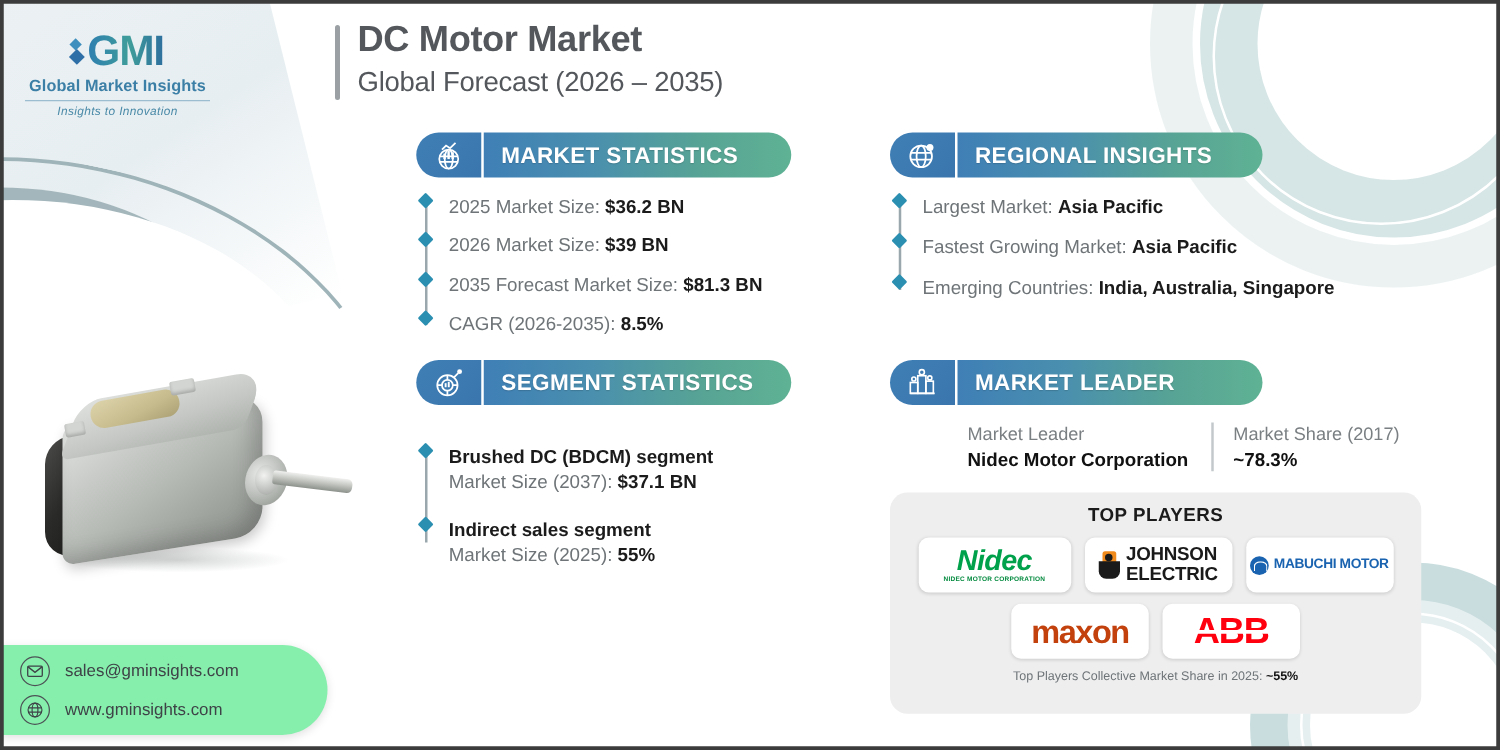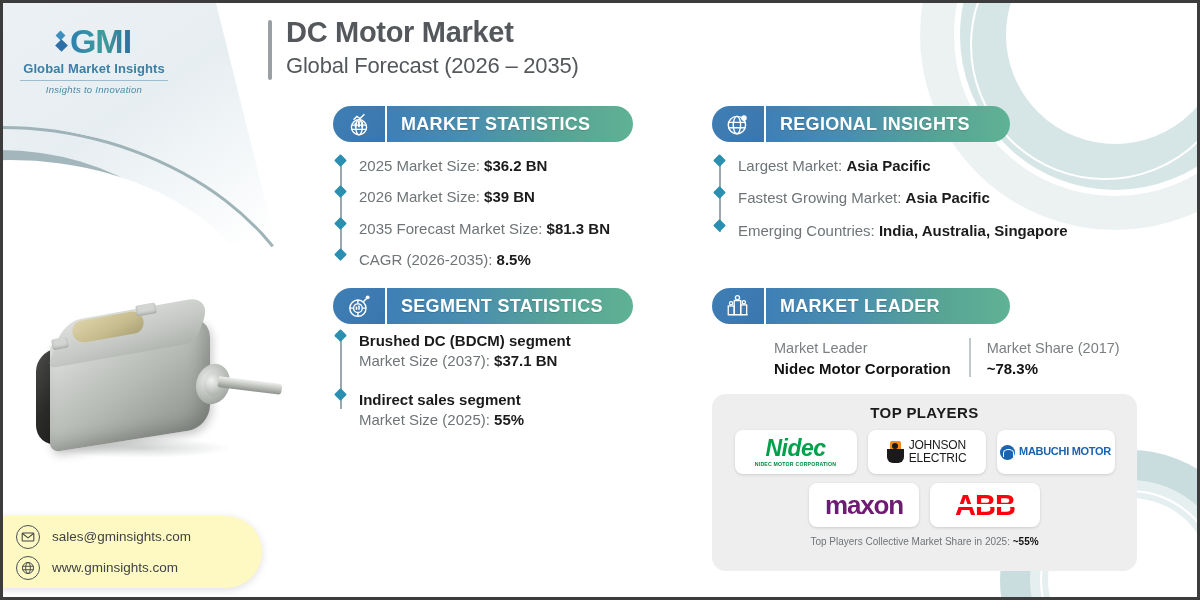--- a/index.html
+++ b/index.html
@@ -229,21 +229,21 @@
 
   #sec-regional { left:712px; top:106px; width:300px; }
   #sec-regional .sec-title-pill { width:244px; flex:none; }
   #sec-regional .bullets { margin-top:14px; }
   #sec-regional .b-item { margin-bottom:12px; }
   #sec-regional .bullet-line { top:6px; height:70px; }
   #sec-regional .b-text { white-space:nowrap; }
 
   #sec-segment { left:333px; top:288px; width:300px; }
   #sec-segment .sec-title-pill { width:246px; flex:none; }
-  #sec-segment .bullets { margin-top:7px; }
+  #sec-segment .bullets { margin-top:32px; }
   #sec-segment .b-item { margin-bottom:18px; }
   #sec-segment .bullet-line { top:6px; height:72px; }
 
   #sec-leader { left:712px; top:288px; width:300px; }
   #sec-leader .sec-title-pill { width:244px; flex:none; }
 
   .leader-row {
     display:flex; margin-top:14px; padding-left:62px; align-items:flex-start;
   }
   .leader-col-a { padding-right:18px; }
@@ -285,34 +285,34 @@
   .nidec-main {
     font-size:23px; font-weight:700; font-style:italic; color:#00a14b;
     letter-spacing:-.5px;
   }
   .nidec-sub { font-size:5.2px; color:#00893d; letter-spacing:.2px; margin-top:2px; font-weight:700; }
   .je-wrap { display:flex; align-items:center; gap:5px; }
   .je-mark { width:17px; height:22px; position:relative; }
   .je-mark .jm-top { position:absolute; left:3px; top:0; width:11px; height:9px; background:#f08a1c; border-radius:2px 2px 0 0; }
   .je-mark .jm-bot { position:absolute; left:0; top:8px; width:17px; height:14px; background:#1a1a1a; border-radius:0 0 6px 6px; }
   .je-mark .jm-dot { position:absolute; left:5px; top:2px; width:6px; height:6px; background:#1a1a1a; border-radius:50%; }
-  .je-text { line-height:1.05; font-size:12px; font-weight:400; color:#1a1a1a; letter-spacing:-.2px; }
+  .je-text { line-height:1.05; font-size:15px; font-weight:700; color:#1a1a1a; letter-spacing:-.2px; }
   .mab-wrap { display:flex; align-items:flex-start; gap:4px; }
   .mab-mark { width:15px; height:15px; border-radius:50%; background:#1a63b0; position:relative; }
   .mab-mark::after { content:""; position:absolute; left:3px; top:4px; width:9px; height:7px; border:1.5px solid #fff; border-radius:50% 50% 0 0; border-bottom:none; }
   .mab-text { font-size:11px; font-weight:700; color:#1a63b0; letter-spacing:-.3px; }
-  .maxon-text { font-size:26px; font-weight:700; color:#701a75; letter-spacing:-1.2px; }
+  .maxon-text { font-size:26px; font-weight:700; color:#c2410c; letter-spacing:-1.2px; }
   .abb-wrap { display:flex; align-items:center; }
   .abb-text { font-size:29px; font-weight:700; color:#ff000f; letter-spacing:-1px; position:relative; }
   .abb-strike { position:absolute; left:0; top:48%; width:100%; height:3px; background:#fff; }
 
   
   .contact {
     position:absolute; left:0; bottom:12px; width:262px; height:72px;
-    background:#fef9c3; border-radius:0 36px 36px 0;
+    background:#86efac; border-radius:0 36px 36px 0;
     box-shadow:0 2px 8px rgba(0,0,0,.13);
     z-index:30;
     display:flex; flex-direction:column; justify-content:center; gap:7px;
     padding-left:16px;
   }
   .contact-row { display:flex; align-items:center; gap:12px; }
   .contact-icon {
     width:24px; height:24px; border-radius:50%;
     border:1.6px solid #4c5256;
     display:flex; align-items:center; justify-content:center;

